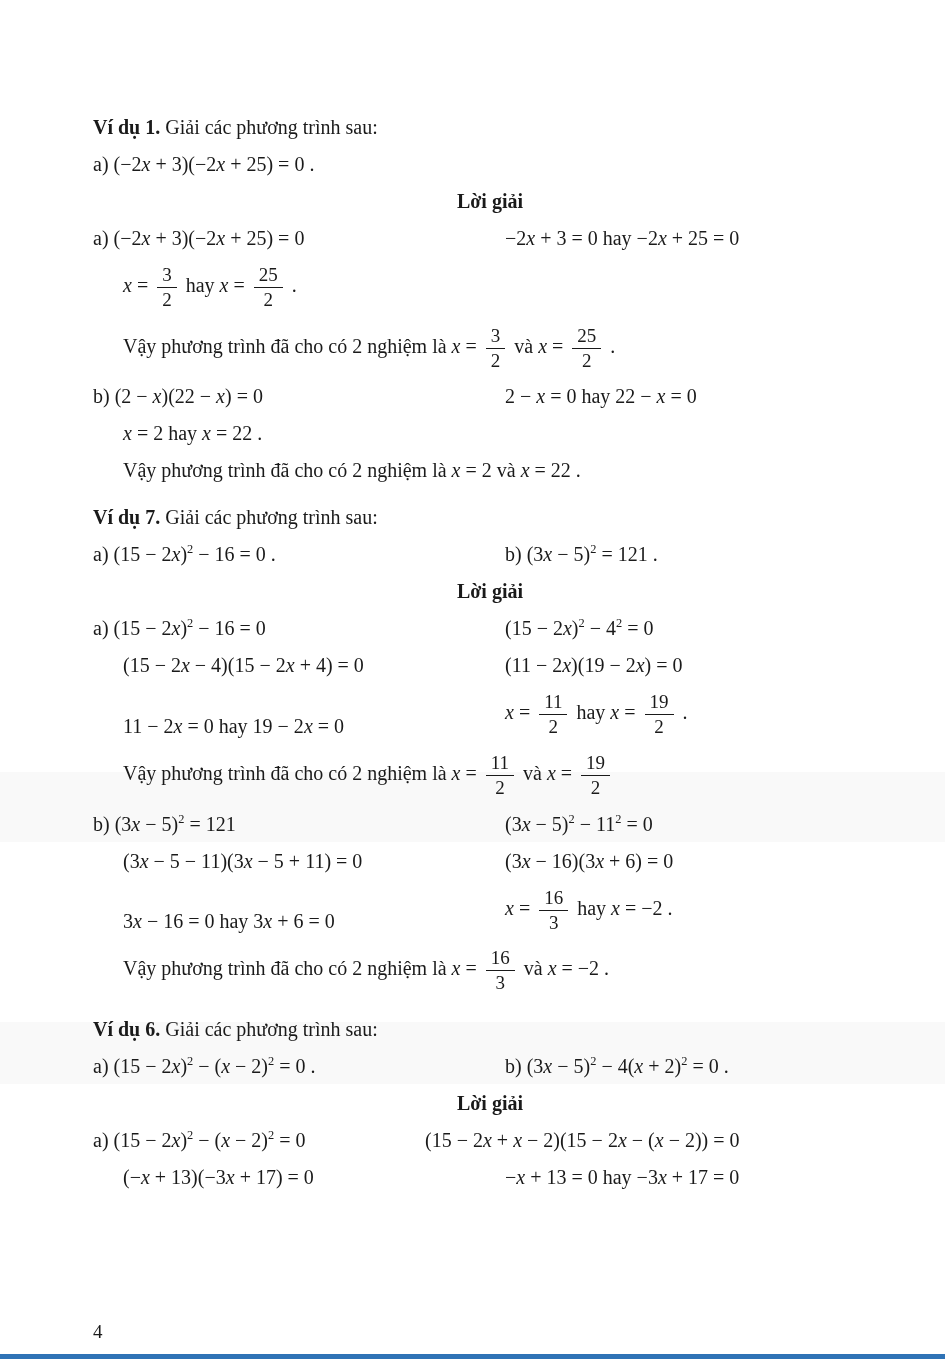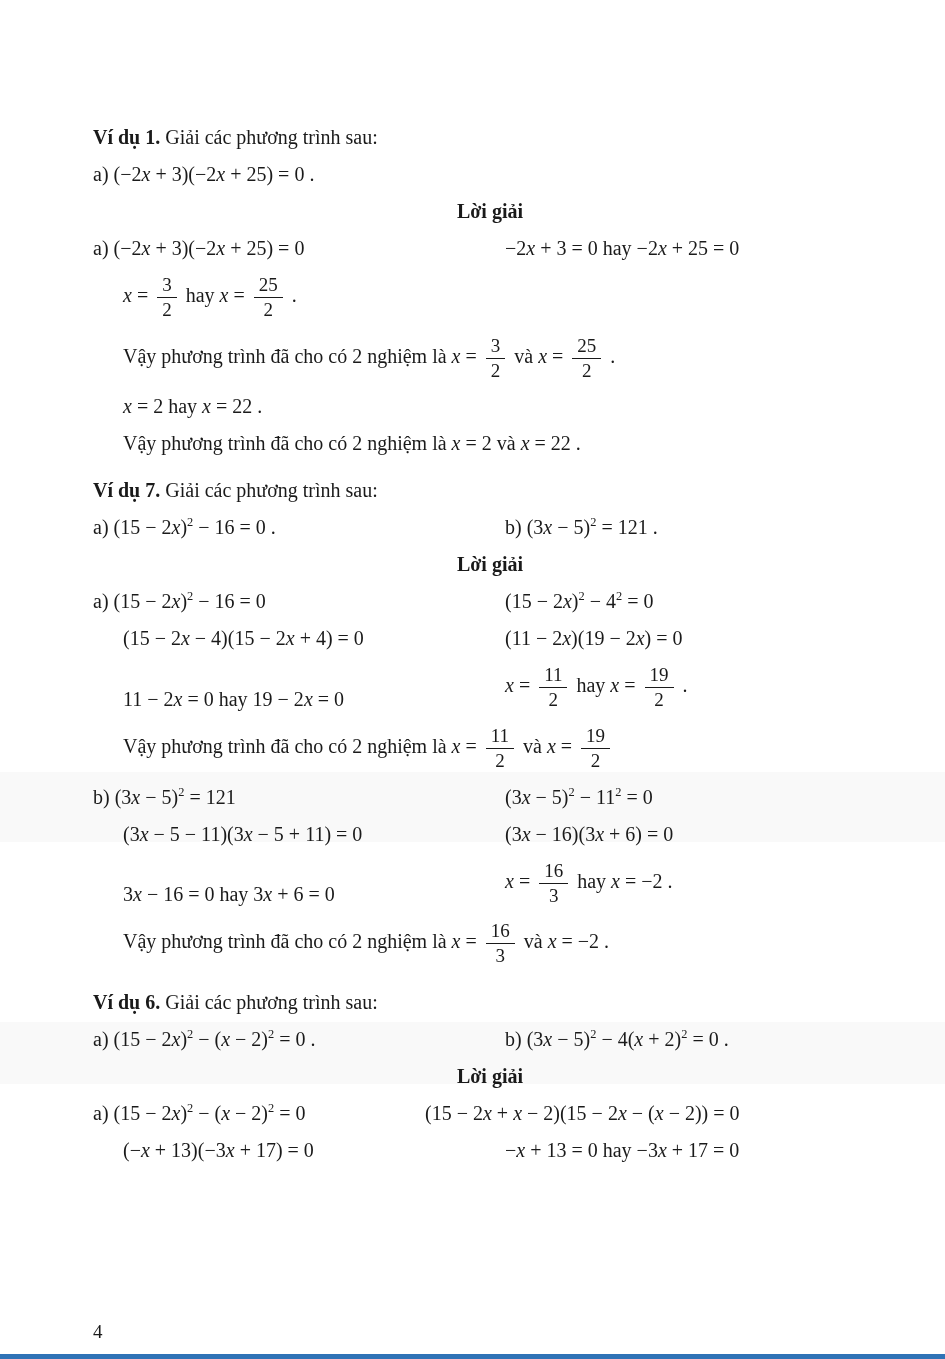--- a/index.html
+++ b/index.html
@@ -17,21 +17,21 @@
     z-index:2;
     padding:112px 58px 0 93px;
     box-sizing:border-box;
   }
   .line{
     font-size:20px;
     line-height:1.35;
     margin:10px 0;
   }
   .heading{margin:20px 0 10px;}
-  .content .line:first-child{margin-top:12px;}
+  .content .line:first-child{margin-top:2px;}
   .heading b{font-weight:bold;}
   .center-bold{
     text-align:center;
     font-weight:bold;
     margin:8px 0;
   }
   .cols{display:flex;align-items:flex-end;}
   .cols .left{width:412px;box-sizing:border-box;flex:0 0 auto;}
   .cols .right{flex:1 1 auto;}
   .cols.ind .left{padding-left:30px;}
@@ -92,20 +92,24 @@
           <span class="num">25</span>
           <span class="den">2</span>
         </span> .</div>
       <div class="line plain ind">Vậy phương trình đã cho có 2 nghiệm là <i>x</i> = <span class="frac">
           <span class="num">3</span>
           <span class="den">2</span>
         </span> và <i>x</i> = <span class="frac">
           <span class="num">25</span>
           <span class="den">2</span>
         </span> .</div>
+      <div class="line cols">
+        <div class="left">b) (2 − <i>x</i>)(22 − <i>x</i>) = 0</div>
+        <div class="right">2 − <i>x</i> = 0 hay 22 − <i>x</i> = 0</div>
+      </div>
       <div class="line plain ind"><i>x</i> = 2 hay <i>x</i> = 22 .</div>
       <div class="line plain ind">Vậy phương trình đã cho có 2 nghiệm là <i>x</i> = 2 và <i>x</i> = 22 .</div>
       <div class="line heading"><b>Ví dụ 7.</b><span> Giải các phương trình sau:</span></div>
       <div class="line cols">
         <div class="left">a) (15 − 2<i>x</i>)<sup>2</sup> − 16 = 0 .</div>
         <div class="right">b) (3<i>x</i> − 5)<sup>2</sup> = 121 .</div>
       </div>
       <div class="line center-bold">Lời giải</div>
       <div class="line cols">
         <div class="left">a) (15 − 2<i>x</i>)<sup>2</sup> − 16 = 0</div>

